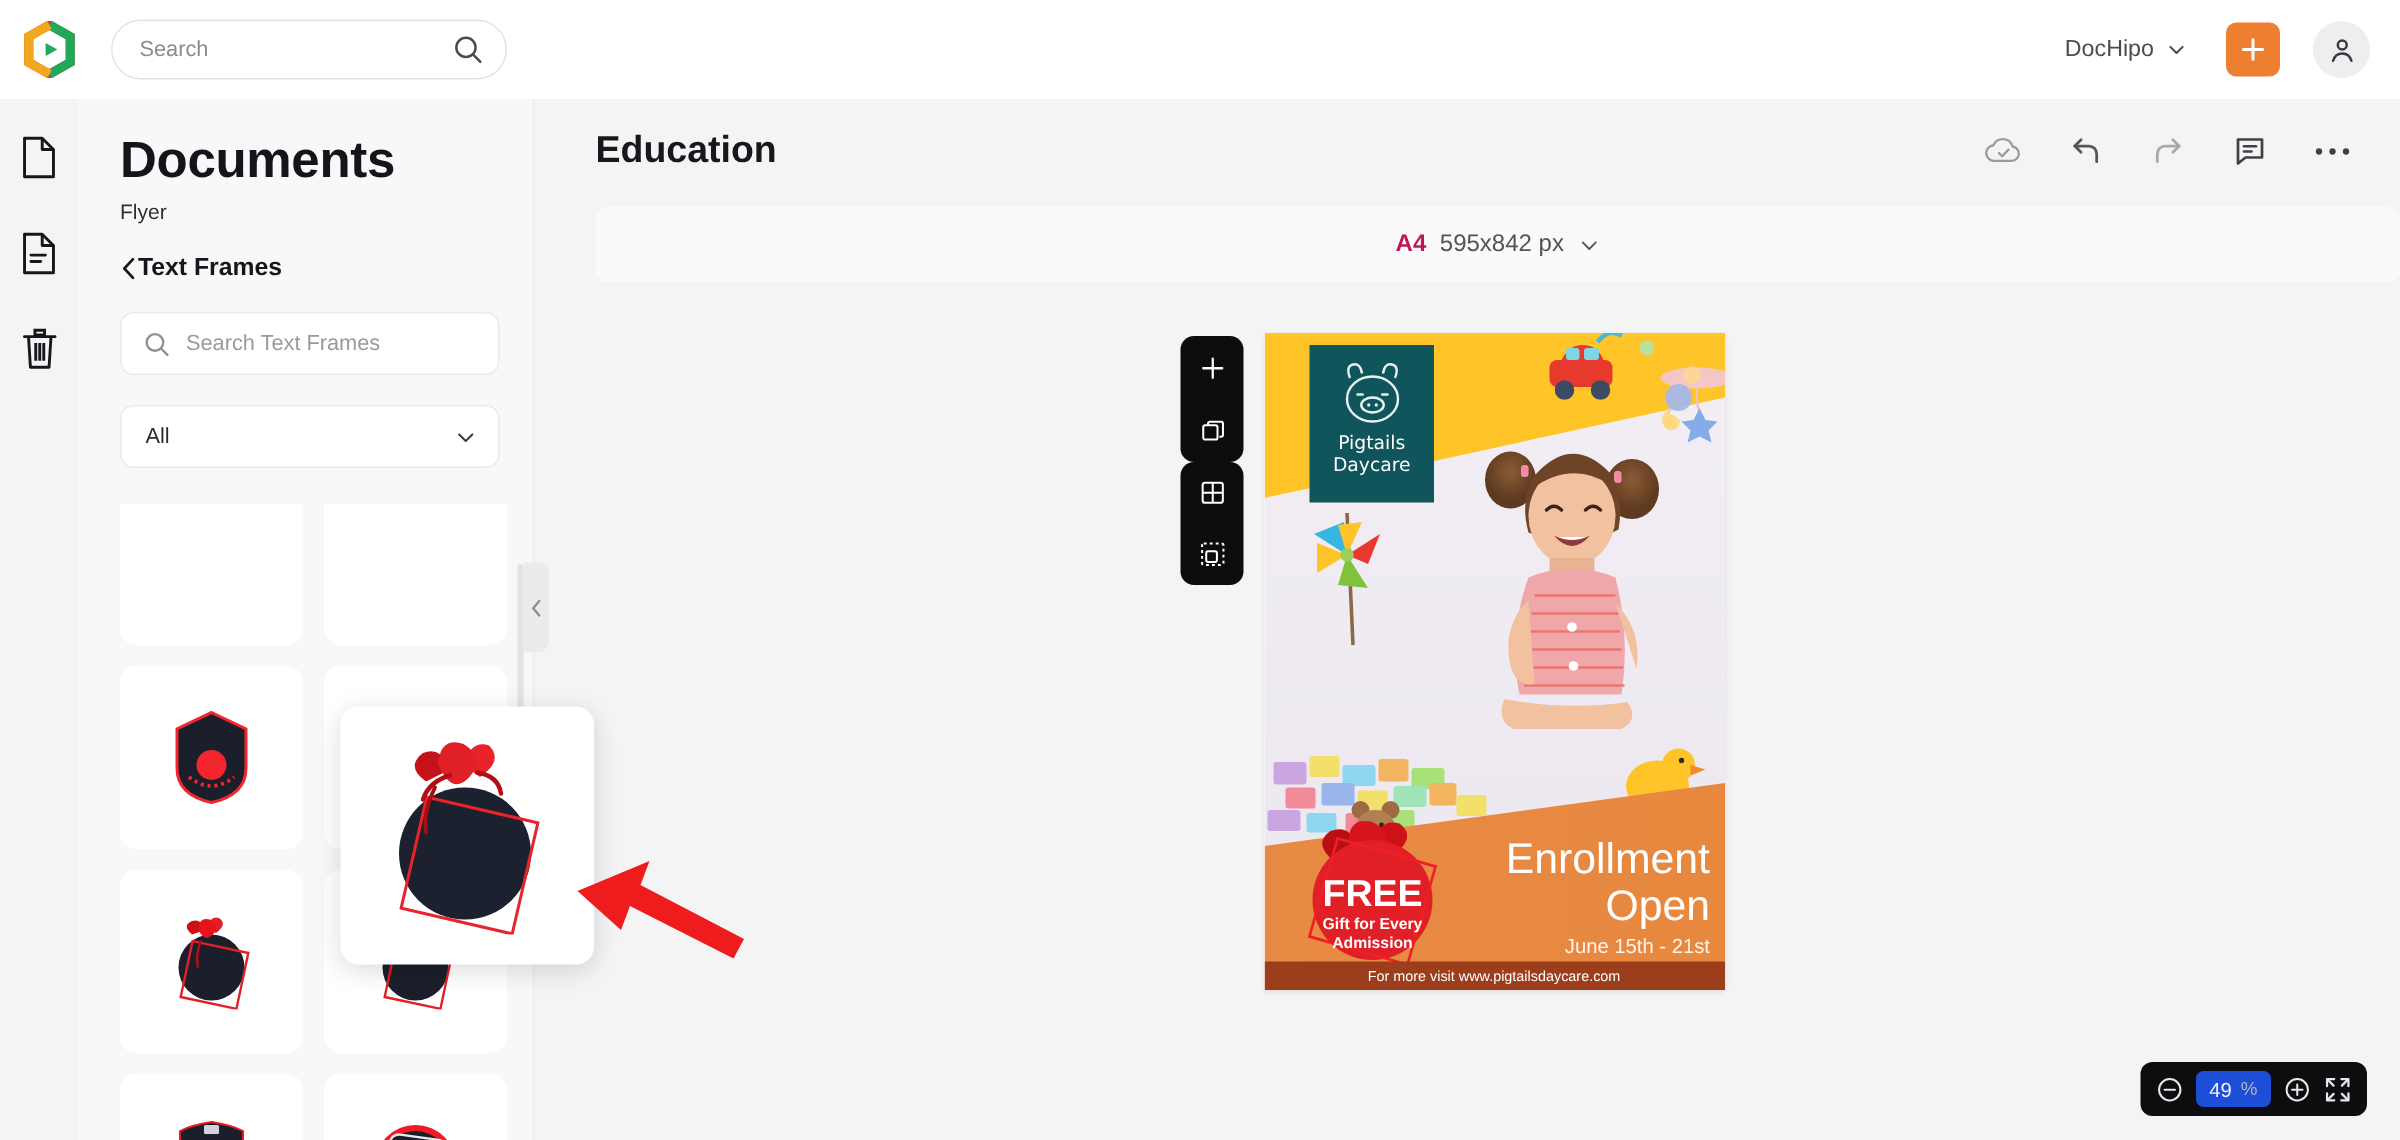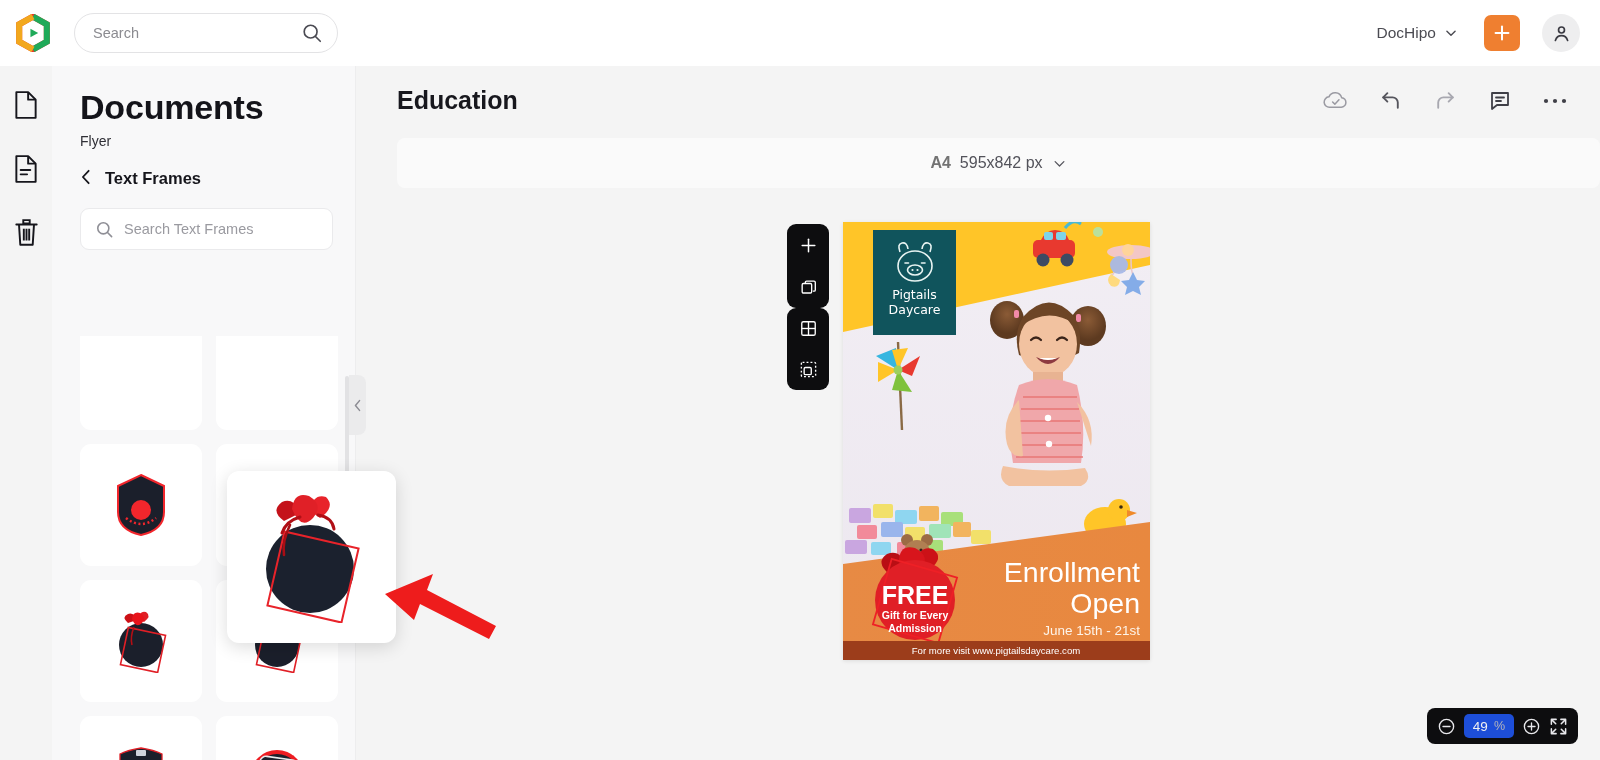--- a/index.html
+++ b/index.html
@@ -52,21 +52,21 @@
   .rail-icon { width: 34px; height: 34px; display: flex; align-items: center; justify-content: center; cursor: pointer; }
 
   
   .panel {
     position: absolute; top: 66px; left: 52px; width: 304px; height: 694px;
     background: #f8f8f9; border-right: 1px solid #ededee; overflow: hidden;
   }
   .panel-title { font-size: 34px; font-weight: bold; color: #14141a; padding: 22px 0 0 28px; letter-spacing: -0.2px;}
   .panel-sub { font-size: 14px; color: #2f2f36; padding: 6px 0 0 28px; }
   .panel-back {
-    display: flex; gap: 13px; padding: 20px 0 0 28px; cursor: pointer;
+    display: flex; align-items: center; padding: 20px 0 0 28px; cursor: pointer;
   }
   .panel-back-label { font-size: 16.5px; font-weight: bold; color: #16161c; }
   .panel-search {
     margin: 20px 22px 0 28px; height: 42px; border: 1px solid #eaeaec; border-radius: 9px;
     background: #fff; display: flex; align-items: center; gap: 10px; padding: 0 14px;
   }
   .panel-search input {
     flex: 1; border: none; outline: none; font-size: 14.5px; color: #333;
     font-family: "Liberation Sans", sans-serif; background: transparent;
   }
@@ -120,21 +120,21 @@
   .doc-actions {
     position: absolute; right: 32px; top: 22px; display: flex; align-items: center; gap: 30px;
   }
   .doc-action { cursor: pointer; display: flex; align-items: center; justify-content: center; }
   .size-bar {
     position: absolute; left: 40px; top: 72px; width: 1203px; height: 50px;
     background: #fafafa; border-radius: 8px; display: flex; align-items: center;
     justify-content: center;
   }
   .size-bar-inner { display: flex; align-items: center; gap: 9px; font-size: 16px; color: #52525a; cursor: pointer; }
-  .size-bar-inner b { color: #737373; font-weight: bold; }
+  .size-bar-inner b { color: #be185d; font-weight: bold; }
 
   
   .mini-tb {
     position: absolute; background: #0d0d0f; border-radius: 9px;
     display: flex; flex-direction: column; align-items: center; z-index: 12;
   }
   .mini-tb.a { left: 430px; top: 158px; width: 42px; height: 84px; justify-content: space-around; }
   .mini-tb.b { left: 430px; top: 242px; width: 42px; height: 82px; justify-content: space-around; }
   .mini-tb-btn { width: 30px; height: 30px; display: flex; align-items: center; justify-content: center; cursor: pointer; }
 
@@ -242,20 +242,26 @@
     </div>
 
     <div class="panel-search">
       <svg width="19" height="19" viewBox="0 0 24 24" fill="none" stroke="#8f8f96" stroke-width="2">
         <circle cx="10.5" cy="10.5" r="7"></circle>
           <line x1="15.8" y1="15.8" x2="21" y2="21" stroke-linecap="round"></line>
       </svg>
       <input placeholder="Search Text Frames" style="">
     </div>
 
+    <div class="panel-select">
+      <span>All</span>
+      <svg class="chev" width="15" height="15" viewBox="0 0 24 24" fill="none" stroke="#3b3b42" stroke-width="2.2">
+        <polyline points="5,9 12,16 19,9" stroke-linecap="round" stroke-linejoin="round"></polyline>
+      </svg>
+    </div>
 
     <div class="frames-scroll">
       <div class="frames-grid">
 
         <div class="frame-card">
           
         </div>
         <div class="frame-card">
           
         </div>

